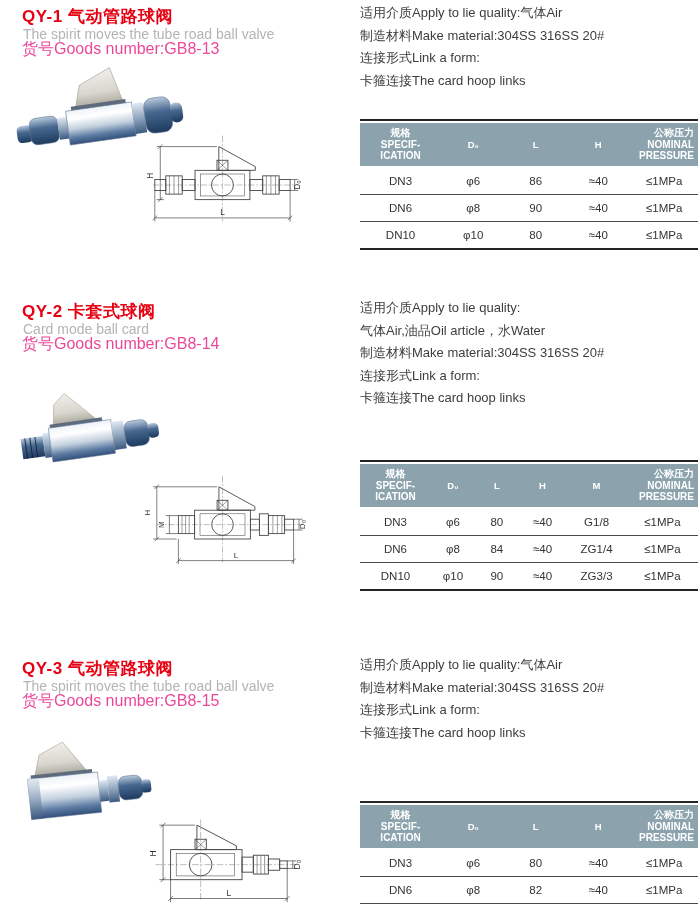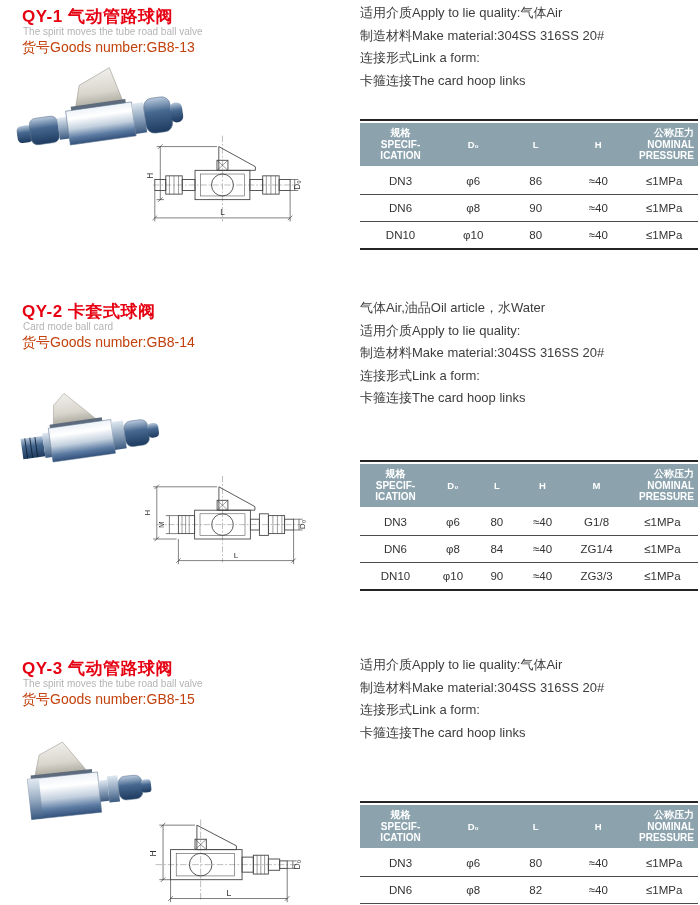--- a/index.html
+++ b/index.html
@@ -8,22 +8,22 @@
   #page {
     position:relative; width:700px; height:905px; background:#ffffff;
     overflow:hidden; margin:0 auto;
   }
   .sec { position:absolute; left:0; width:700px; }
   .sec1 { top:0; height:295px; }
   .sec2 { top:295px; height:350px; }
   .sec3 { top:652px; height:260px; }
 
   .model   { position:absolute; left:22px; top:5px; font-size:17px; font-weight:bold; color:#e60012; letter-spacing:0.5px; }
-  .subtl   { position:absolute; left:23px; top:26px; font-size:10px; color:#b4b4b4; }
-  .goods   { position:absolute; left:22px; top:39px; font-size:14px; color:#c2410c; }
+  .subtl   { position:absolute; left:23px; top:26px; font-size:14px; color:#b4b4b4; }
+  .goods   { position:absolute; left:22px; top:39px; font-size:16px; color:#ec4899; }
 
   .desc { position:absolute; left:360px; top:2px; width:335px; font-size:13px; color:#3d3d3d; }
   .desc div { line-height:22.5px; white-space:nowrap; }
 
   .photo, .drawing { position:absolute; }
 
   .tblwrap { position:absolute; left:360px; width:338px; border-top:2px solid #242424; border-bottom:2px solid #242424; }
   .tblwrap table { width:100%; border-collapse:collapse; margin-top:2px; }
   .tblwrap th {
     background:#8ca3ae; color:#fff; font-weight:bold; font-size:9.5px;
@@ -252,22 +252,22 @@
       <line class="dim" x1="35.5" y1="106.5" x2="40.5" y2="101.5"></line>
         <line class="dim" x1="163.5" y1="106.5" x2="168.5" y2="101.5"></line>
       <text x="102" y="101" text-anchor="middle">L</text>
       <line class="dim" x1="166" y1="58" x2="176" y2="58"></line>
         <line class="dim" x1="166" y1="70" x2="176" y2="70"></line>
       <line class="dim" x1="172" y1="58" x2="172" y2="70"></line>
       <text x="179" y="64" text-anchor="middle" transform="rotate(-90 179 64)">D₀</text>
     </svg>
 
     <div class="desc">
+      <div>适用介质Apply to lie quality:</div>
       <div>气体Air,油品Oil article，水Water</div>
-      <div>适用介质Apply to lie quality:</div>
       <div>制造材料Make material:304SS 316SS 20#</div>
       <div>连接形式Link a form:</div>
       <div>卡箍连接The card hoop links</div>
     </div>
 
     <div class="tblwrap" style="top:165px;">
       <table>
         <colgroup>
             <col style="width:21%">
             <col style="width:13%">

